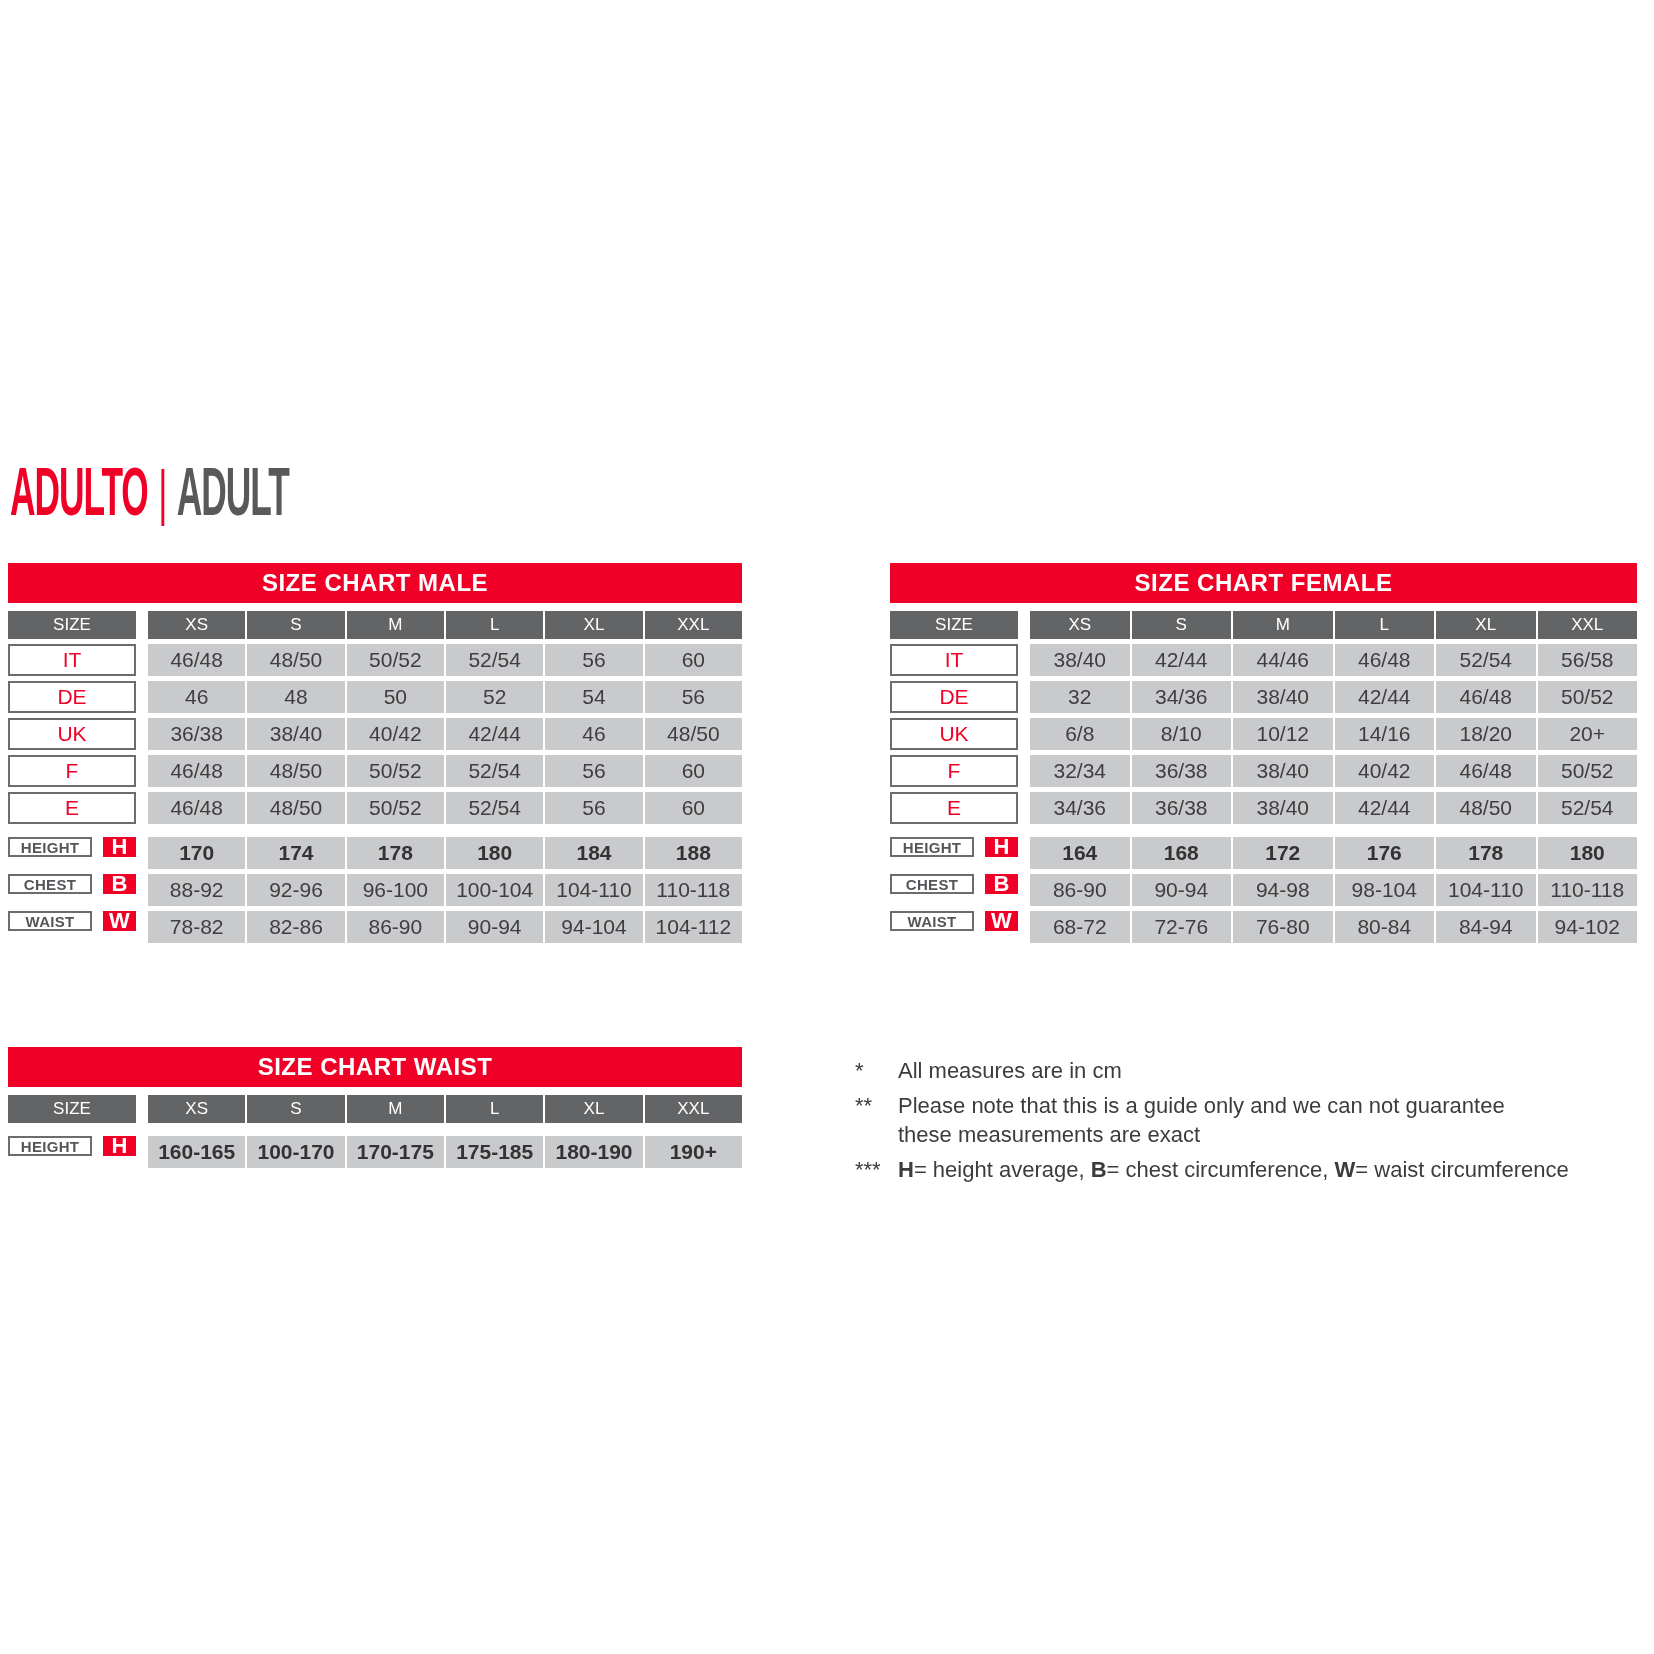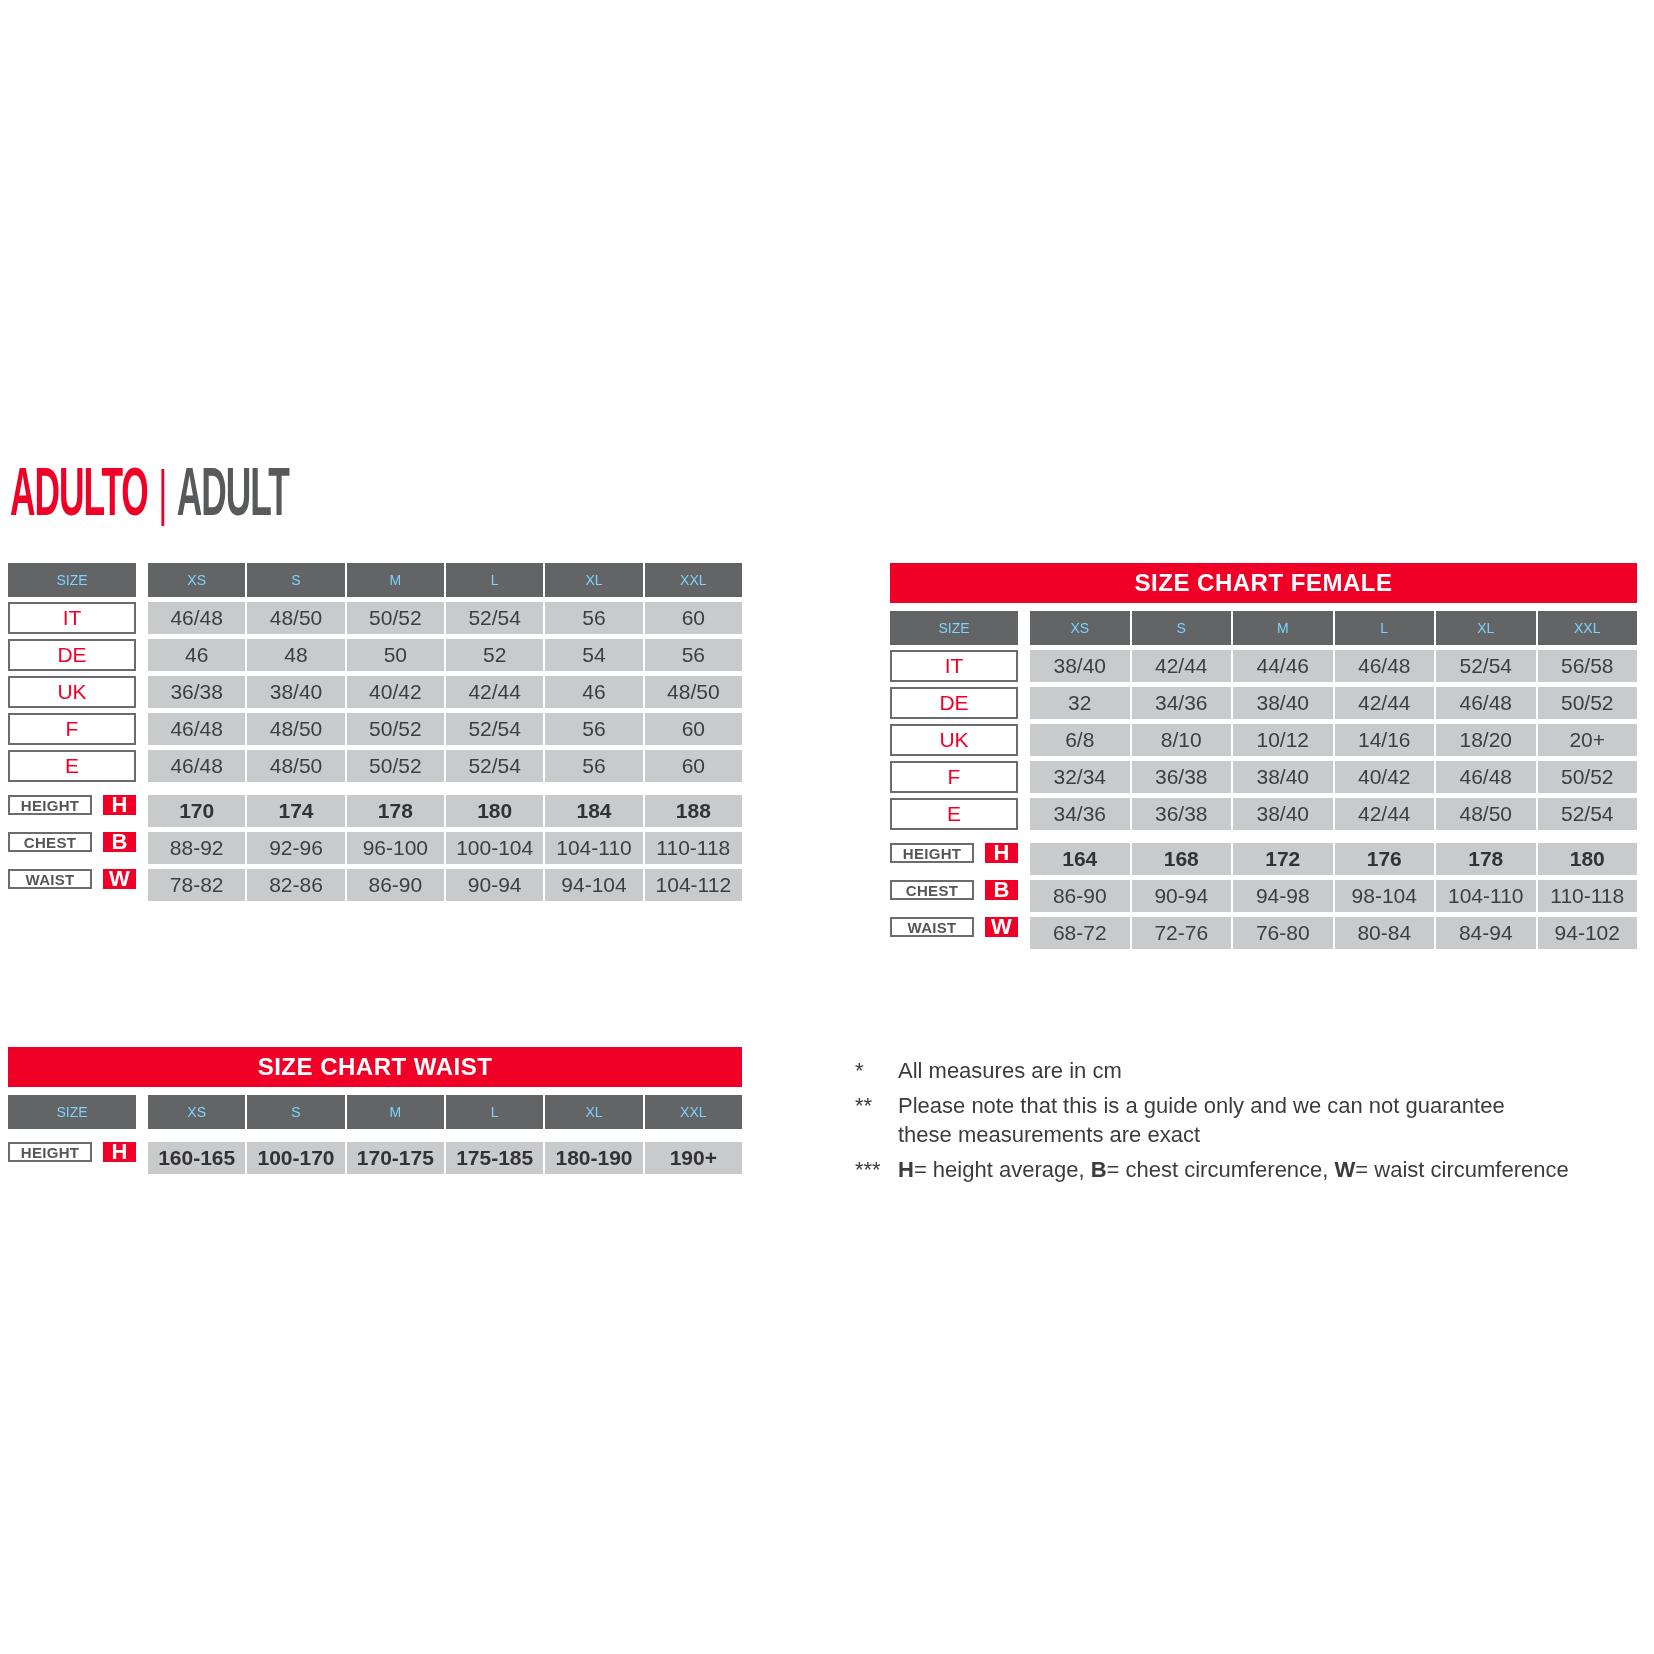--- a/index.html
+++ b/index.html
@@ -22,21 +22,21 @@
   .chart-male   { left:8px;   top:563px; width:734px; }
   .chart-female { left:855px; top:563px; width:782px;padding-left:35px; }
   .chart-unisex { left:8px;   top:1047px; width:734px; }
 
   .banner {
     height:40px; background:var(--red); color:#fff; font-size:24px; font-weight:bold;
     display:flex; align-items:center; justify-content:center; letter-spacing:.5px; margin-bottom:8px;
   }
   .grid { display:grid; column-gap:2px; row-gap:5px; grid-template-columns:128px 8px repeat(6,1fr); }
   .hdr {
-    height:34px; background:var(--hdr-gray); color:#7dd3fc; font-size:14px;
+    height:28px; background:var(--hdr-gray); color:#ffffff; font-size:17px;
     display:flex; align-items:center; justify-content:center;
   }
   .cell {
     height:32px; background:var(--cell-gray); color:var(--value-gray); font-size:21px;
     display:flex; align-items:center; justify-content:center;
   }
   .cell.bold { font-weight:bold; color:#333335; }
   .lbl {
     height:32px; background:#fff; border:2px solid var(--box-border); color:var(--red);
     font-weight:normal; font-size:21px; display:flex; align-items:center; justify-content:center;
@@ -63,20 +63,21 @@
 </head>
 <body>
 
 <div class="page">
 
   <h1 class="title">
     <span class="t-red">ADULTO</span><span class="t-sep">|</span><span class="t-gray">ADULT</span>
   </h1>
 
   <section class="chart chart-male">
+      <div class="banner">SIZE CHART MALE</div>
       <div class="grid">
         <div class="hdr">SIZE</div>
         <div class="spacer"></div>
         <div class="hdr">XS</div>
         <div class="hdr">S</div>
         <div class="hdr">M</div>
         <div class="hdr">L</div>
         <div class="hdr">XL</div>
         <div class="hdr">XXL</div>
         <div class="lbl">IT</div>

